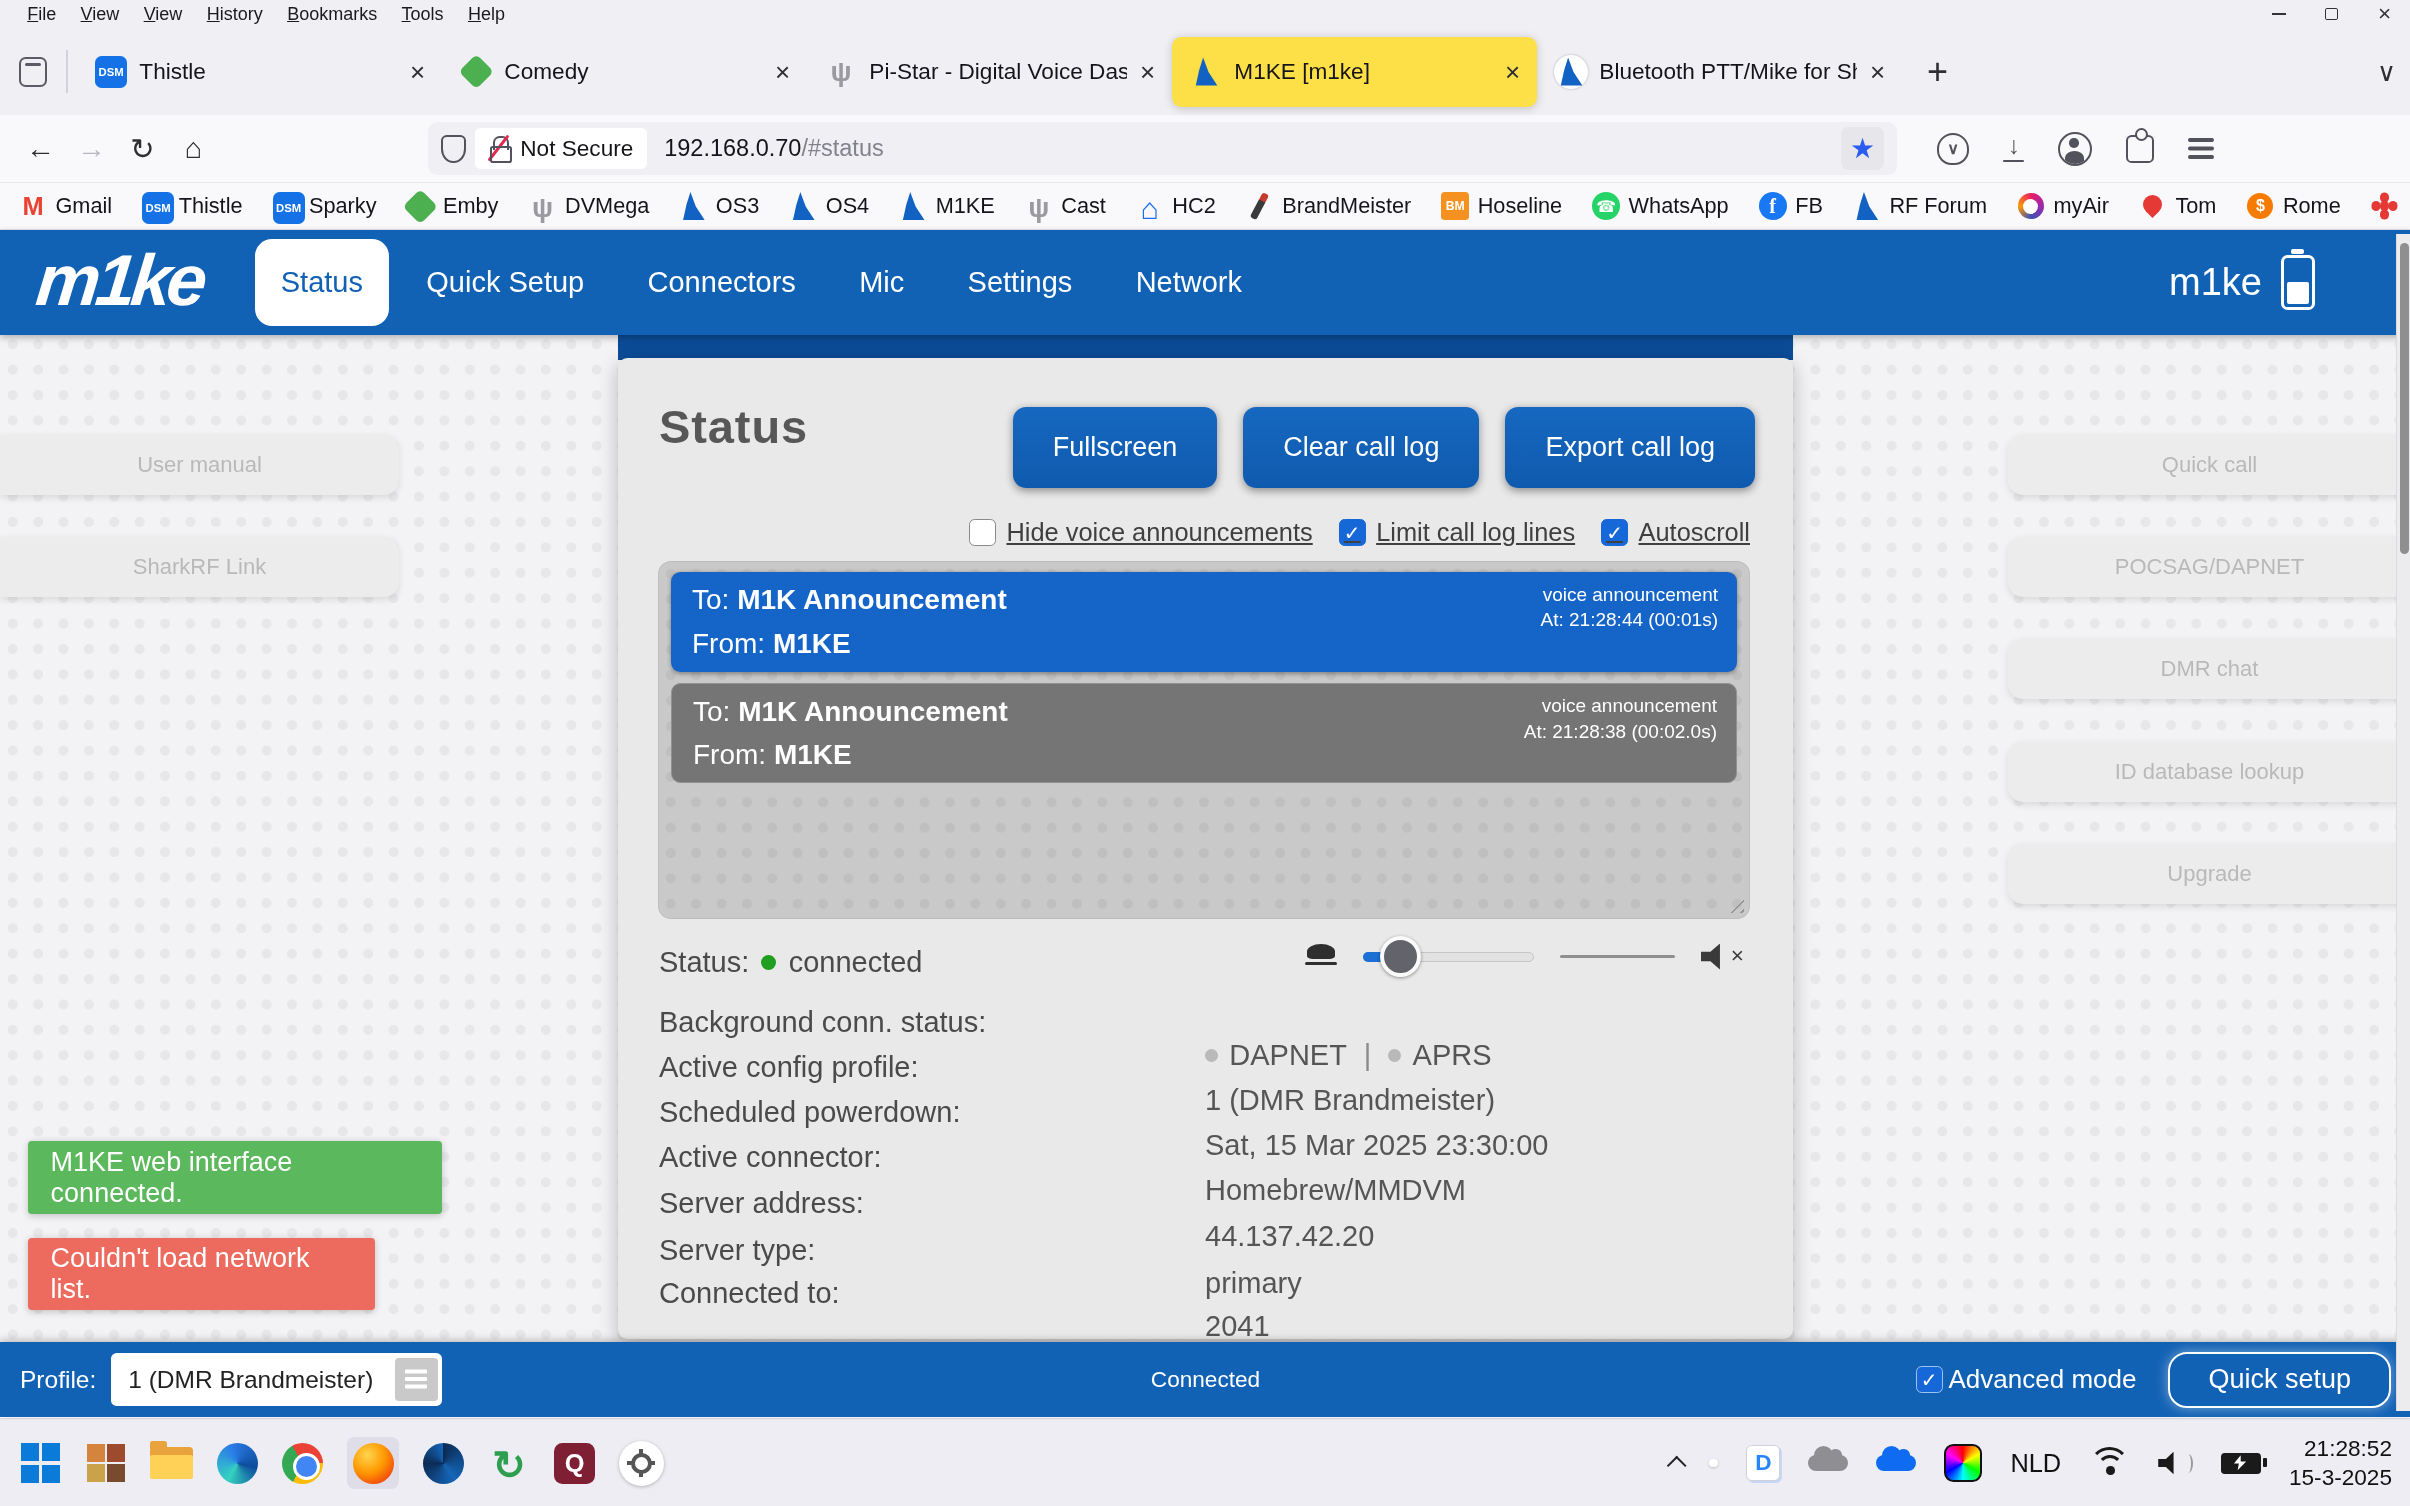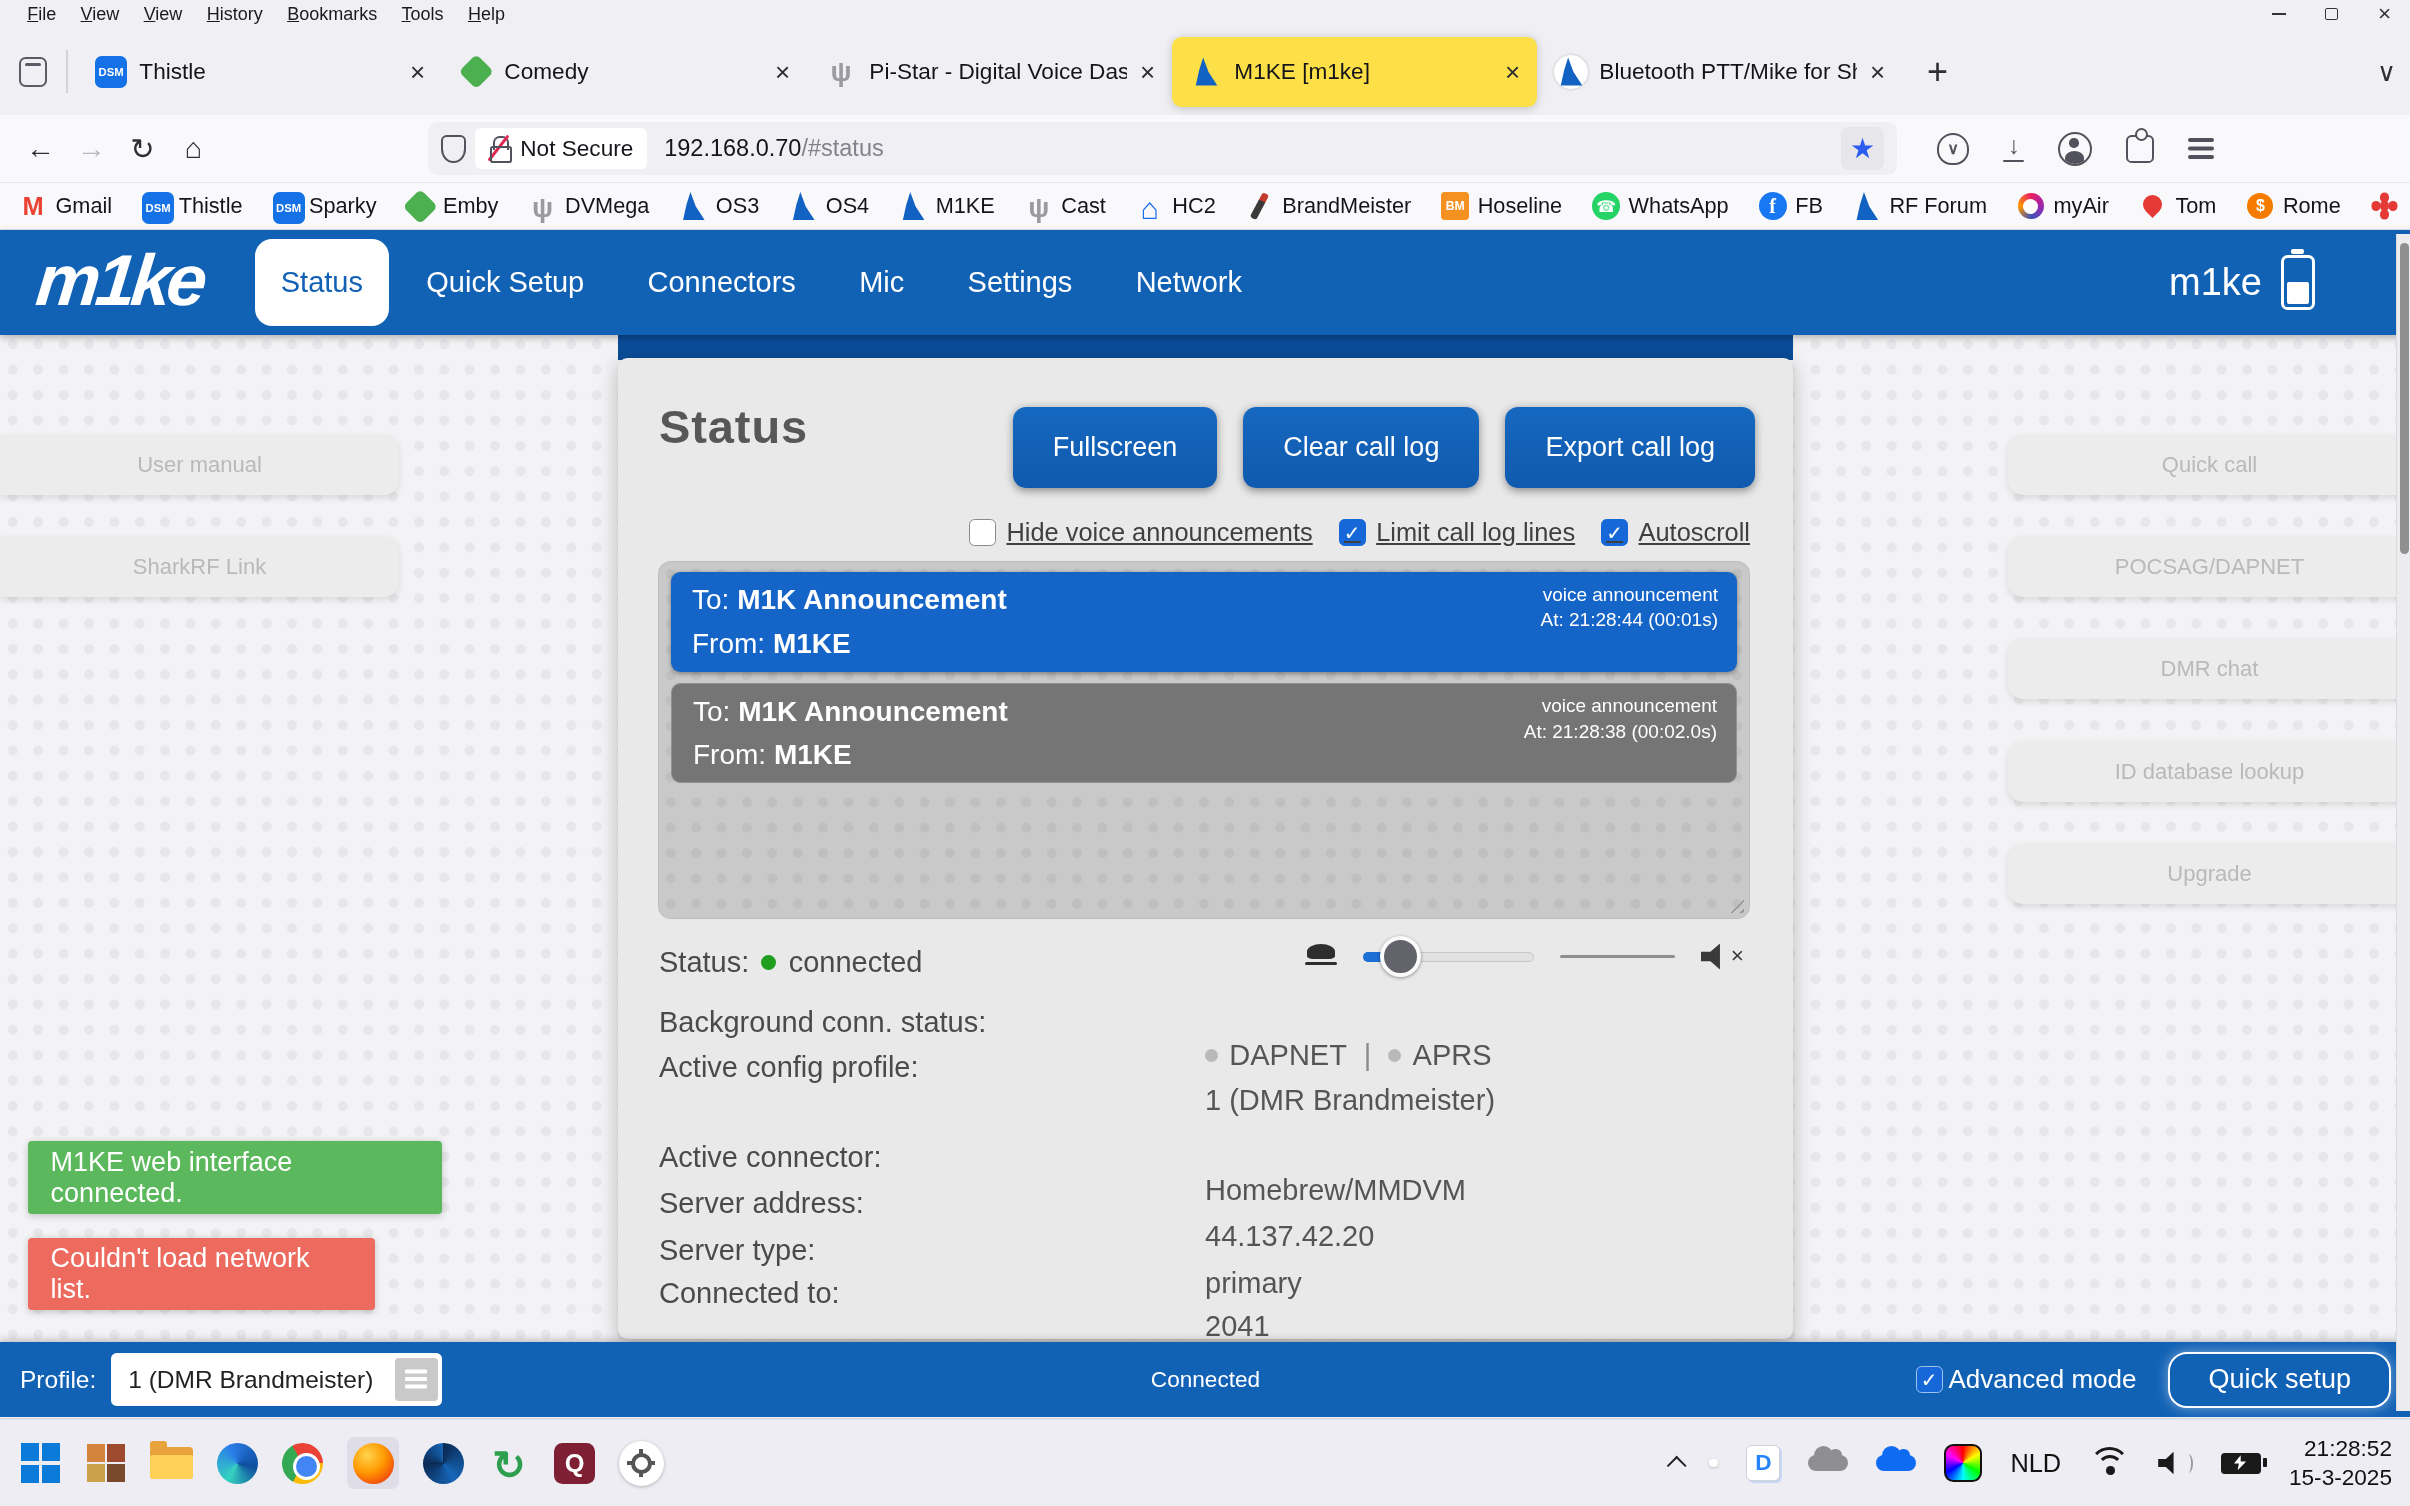--- a/index.html
+++ b/index.html
@@ -543,20 +543,24 @@
             <span>DAPNET</span>
             <span class="sep">|</span>
             <span class="dot gray"></span>
             <span>APRS</span>
           </span>
       </div>
       <div class="drow" style="top:693px;">
         <span>Active config profile:</span>
         <span class="val">1 (DMR Brandmeister)</span>
       </div>
+      <div class="drow" style="top:738px;">
+        <span>Scheduled powerdown:</span>
+        <span class="val">Sat, 15 Mar 2025 23:30:00</span>
+      </div>
       <div class="drow" style="top:783px;">
         <span>Active connector:</span>
         <span class="val">Homebrew/MMDVM</span>
       </div>
       <div class="drow" style="top:829px;">
         <span>Server address:</span>
         <span class="val">44.137.42.20</span>
       </div>
       <div class="drow" style="top:876px;">
         <span>Server type:</span>

